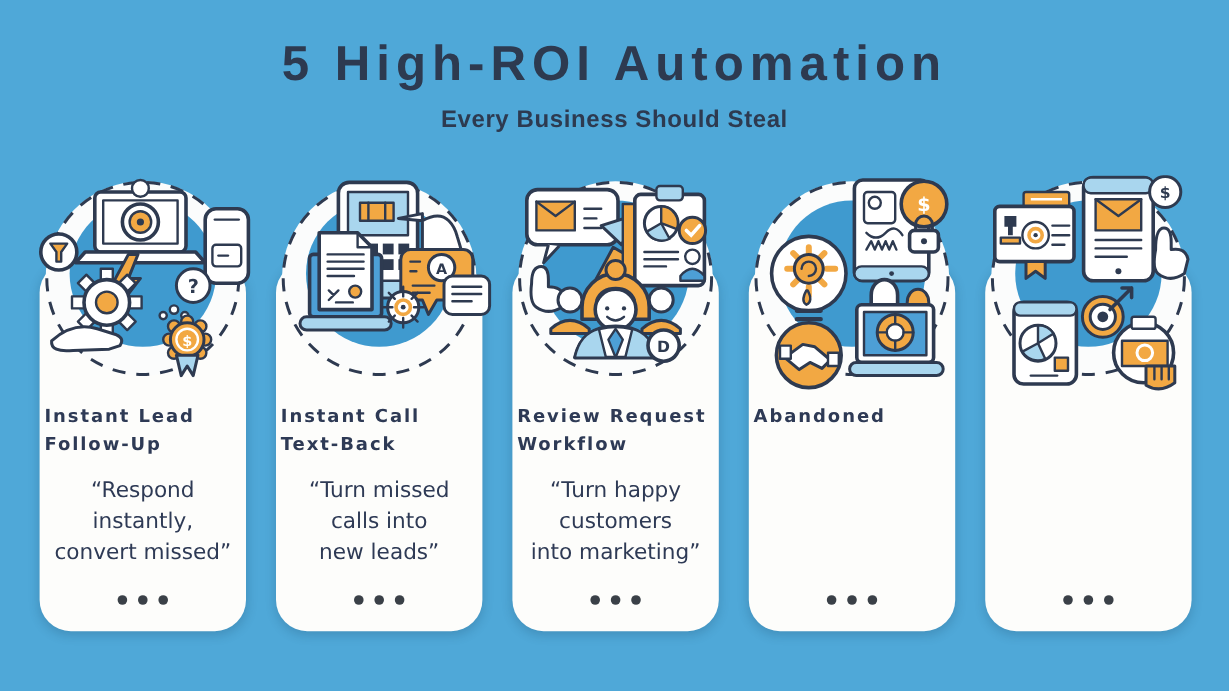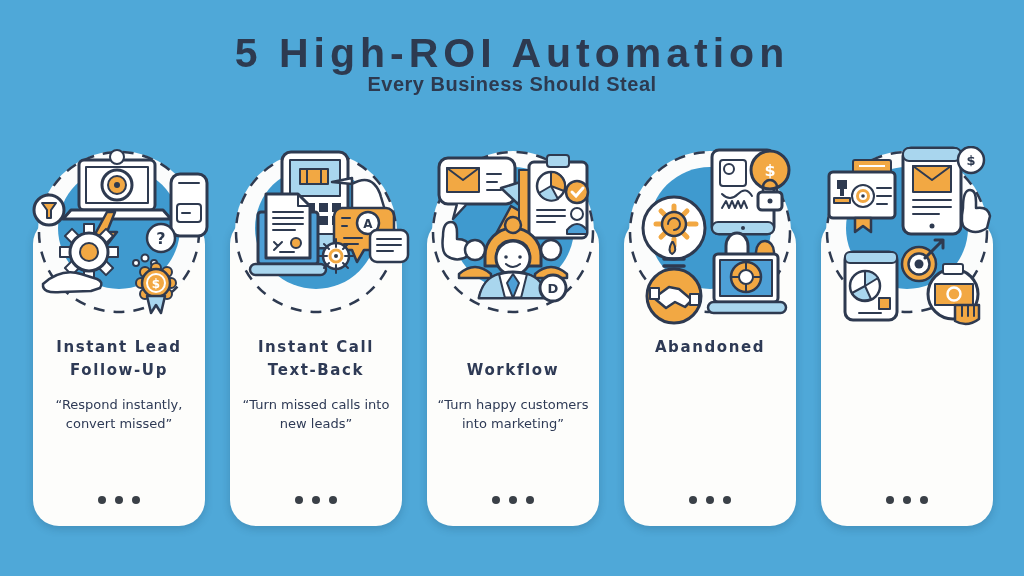--- a/index.html
+++ b/index.html
@@ -9,42 +9,42 @@
     font-family:"Liberation Sans",sans-serif;
     position:relative;
   }
   .stage{position:relative;width:1024px;height:576px;border-radius:30px;}
   .main-title{
     position:absolute;top:30px;left:0;width:100%;margin:0;
     text-align:center;font-size:41px;font-weight:bold;letter-spacing:5px;
     color:#2D3A50;font-family:"Liberation Sans",sans-serif;
   }
   .sub-title{
-    position:absolute;top:73px;left:0;width:100%;margin:0;
+    position:absolute;top:89px;left:0;width:100%;margin:0;
     text-align:center;font-size:20px;font-weight:bold;letter-spacing:.5px;
     color:#2D3A50;
   }
   .card{
     position:absolute;top:218px;width:172px;height:308px;
     background:#FDFDFB;border-radius:26px;
     box-shadow:0 3px 9px rgba(15,45,70,.20);
   }
   .c1{left:33px}.c2{left:230px}.c3{left:427px}.c4{left:624px}.c5{left:821px}
   .illus{
     position:absolute;top:-72px;left:50%;margin-left:-100px;
     width:200px;height:185px;pointer-events:none;
   }
   .card-title{
-    margin:118px 4px 0;text-align:center;
+    margin:118px 4px 0;
     font-size:15px;font-weight:bold;letter-spacing:1.6px;line-height:1.5;
     color:#2E3A55;font-family:"DejaVu Sans",sans-serif;
   }
   .card-quote{
     margin:15px 6px 0;text-align:center;
-    font-size:13px;line-height:1.45;color:#2E3A55;
+    font-size:18px;line-height:1.45;color:#2E3A55;
     font-family:"DejaVu Sans",sans-serif;
   }
   .dots{position:absolute;bottom:22px;left:0;right:0;display:flex;justify-content:center;gap:9px;}
   .dots i{width:8px;height:8px;border-radius:50%;background:#3A4047;display:block;}
   
   .o{stroke:#2E3A50;stroke-width:3;stroke-linejoin:round;stroke-linecap:round;}
   .o2{stroke:#2E3A50;stroke-width:2;stroke-linejoin:round;stroke-linecap:round;}
   .fw{fill:#FFFFFF}.fo{fill:#F2A843}.fb{fill:#4D9FD6}.fl{fill:#A9D6EE}.fn{fill:#2E3A50}.nf{fill:none}
   .t{font-family:"DejaVu Sans",sans-serif;font-weight:bold;text-anchor:middle;}
 </style>
@@ -245,21 +245,21 @@
         <path d="M66 152 q4 -20 20 -24 l6 24 z" class="fl o2"></path>
         <path d="M134 152 q-4 -20 -20 -24 l-6 24 z" class="fl o2"></path>
         <path d="M100 128 l-6 9 6 15 6 -15 z" class="fb o2"></path>
       </g>
       <g>
         <circle cx="140" cy="142" r="13" class="fw" stroke="#2E3A50" stroke-width="3"></circle>
         <text x="140" y="147" font-size="13" class="t fn">D</text>
       </g>
     </svg>
     <h3 class="card-title">
-      <br>
+      <span>Review Request</span><br>
       <span>Workflow</span>
     </h3>
     <p class="card-quote">
       <span>“Turn happy customers</span><br>
       <span>into marketing”</span>
     </p>
     <div class="dots">
         <i></i>
         <i></i>
         <i></i>

